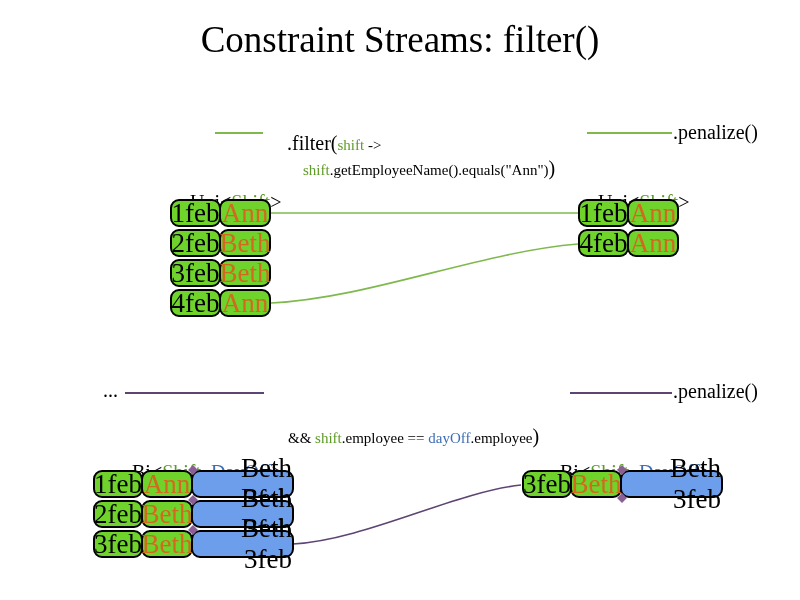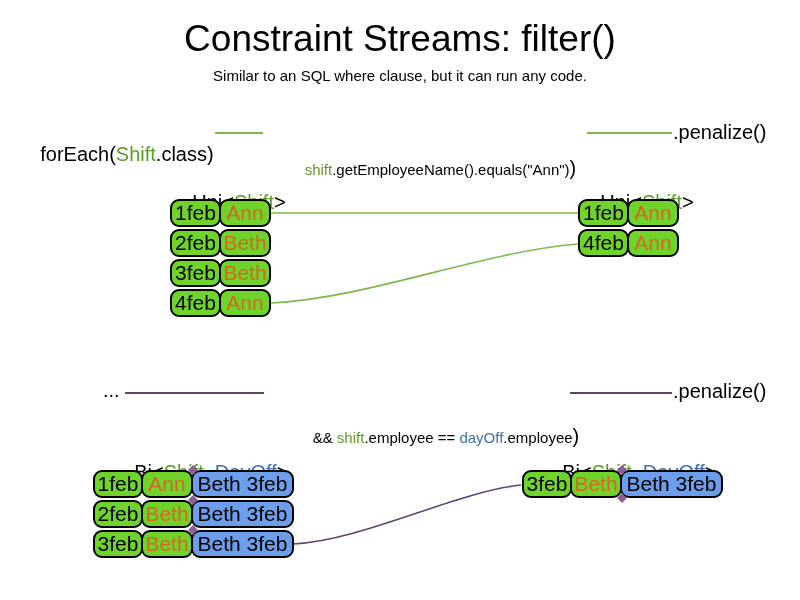--- a/index.html
+++ b/index.html
@@ -1,34 +1,34 @@
 <!DOCTYPE html>
 <html style="--green-fill: #6fd32c; --blue-fill: #6d9eeb; --green-text: #5d9b27; --blue-text: #3d6eb5; --orange-text: #d2691e; --line-green: #7fb94e; --line-purple: #5e4473; --junction-purple: #8a5f96;"><head>
 <meta charset="utf-8">
 <style>
   html,body{margin:0;padding:0;background:#fff;}
   #slide{
     position:relative;width:800px;height:600px;background:#fff;overflow:hidden;
-    font-family:Liberation Sans, sans-serif;color:#000;
+    font-family:Liberation Serif, serif;color:#000;
   }
   .abs{position:absolute;}
   #title{top:18px;left:0;width:100%;text-align:center;font-size:37px;letter-spacing:0;}
   #subtitle{top:67px;left:0;width:100%;text-align:center;font-size:15px;}
   .code{white-space:pre;line-height:1.1;}
   .lg{font-size:20px;}
   .sm{font-size:15px;}
   .green{color:var(--green-text);}
   .blue{color:var(--blue-text);}
   .hdr{font-size:20px;white-space:pre;}
   .table{display:block;}
   .trow{display:flex;height:28px;margin-bottom:2px;}
   .cell{
     box-sizing:border-box;height:28px;border:2px solid #000;border-radius:9px;
     display:flex;align-items:center;justify-content:center;
-    font-size:21px;background:var(--green-fill);position:relative;
+    font-size:27px;background:var(--green-fill);position:relative;
   }
   .cell.date{z-index:3;}
   .cell.name{margin-left:-2px;z-index:2;color:var(--orange-text);}
   .cell.dayoff{margin-left:-2px;z-index:1;background:var(--blue-fill);color:#000;}
   .uni .date{width:51px;}
   .uni .name{width:52px;}
   .bi .date{width:50px;}
   .bi .name{width:52px;}
   .bi .dayoff{width:103px;text-align:right;}
   .diamond{
@@ -36,36 +36,35 @@
     transform:translate(-50%,-50%) rotate(45deg);z-index:4;
   }
   #overlay{position:absolute;left:0;top:0;pointer-events:none;}
 </style>
 </head>
 <body>
 
 <div id="slide">
 
   <div id="title" class="abs">Constraint Streams: filter()</div>
-  <div id="subtitle" class="abs">Similar to an SQL where clause, but it can run any code.</div>
 
   <svg id="overlay" width="800" height="600">
     <line x1="215" y1="133" x2="263" y2="133" stroke-width="1.8" stroke="#7fb94e"></line>
     <line x1="587" y1="133" x2="672" y2="133" stroke-width="1.8" stroke="#7fb94e"></line>
     <line x1="271" y1="213" x2="578" y2="213" stroke-width="1.6" stroke="#7fb94e"></line>
     <path d="M271,303 C370,298 480,252 578,244" fill="none" stroke-width="1.6" stroke="#7fb94e"></path>
     <line x1="125" y1="393" x2="264" y2="393" stroke-width="1.8" stroke="#5e4473"></line>
     <line x1="570" y1="393" x2="672" y2="393" stroke-width="1.8" stroke="#5e4473"></line>
     <path d="M293,544 C365,540 455,492 521,485" fill="none" stroke-width="1.6" stroke="#5e4473"></path>
   </svg>
 
-  <div class="abs code lg" style="left:18px;top:121px;">
-    <span>forEach(</span><span class="green">Shift</span><span>.class)</span>
+
+  <div class="abs code lg" style="left:267px;top:110px;">
+    <span>.filter(</span><span class="sm green">shift</span><span class="sm"> -&gt;</span>
   </div>
-
   <div class="abs code sm" style="left:288px;top:140px;">
     <span class="green">shift</span><span>.getEmployeeName().equals("Ann")</span><span class="lg">)</span>
   </div>
 
   <div class="abs code lg" style="left:673px;top:121px;">.penalize()</div>
 
   <div class="abs hdr" style="left:170px;top:168px;">
     <span>Uni&lt;</span><span class="green">Shift</span><span>&gt;</span>
   </div>
   <div class="abs hdr" style="left:578px;top:168px;">
@@ -97,21 +96,21 @@
       <div class="cell name">Ann</div>
     </div>
     <div class="trow">
       <div class="cell date">4feb</div>
       <div class="cell name">Ann</div>
     </div>
   </div>
 
   <div class="abs code lg" style="left:103px;top:379px;">...</div>
 
-  <div class="abs code sm" style="left:296px;top:408px;">
+  <div class="abs code sm" style="left:273px;top:408px;">
     <span>&amp;&amp; </span><span class="green">shift</span><span>.employee == </span><span class="blue">dayOff</span><span>.employee</span><span class="lg">)</span>
   </div>
 
   <div class="abs code lg" style="left:673px;top:380px;">.penalize()</div>
 
   <div class="abs hdr" style="left:112px;top:438px;">
     <span>Bi&lt;</span><span class="green">Shift</span><span>, </span><span class="blue">DayOff</span><span>&gt;</span>
   </div>
   <div class="abs hdr" style="left:540px;top:438px;">
     <span>Bi&lt;</span><span class="green">Shift</span><span>, </span><span class="blue">DayOff</span><span>&gt;</span>

